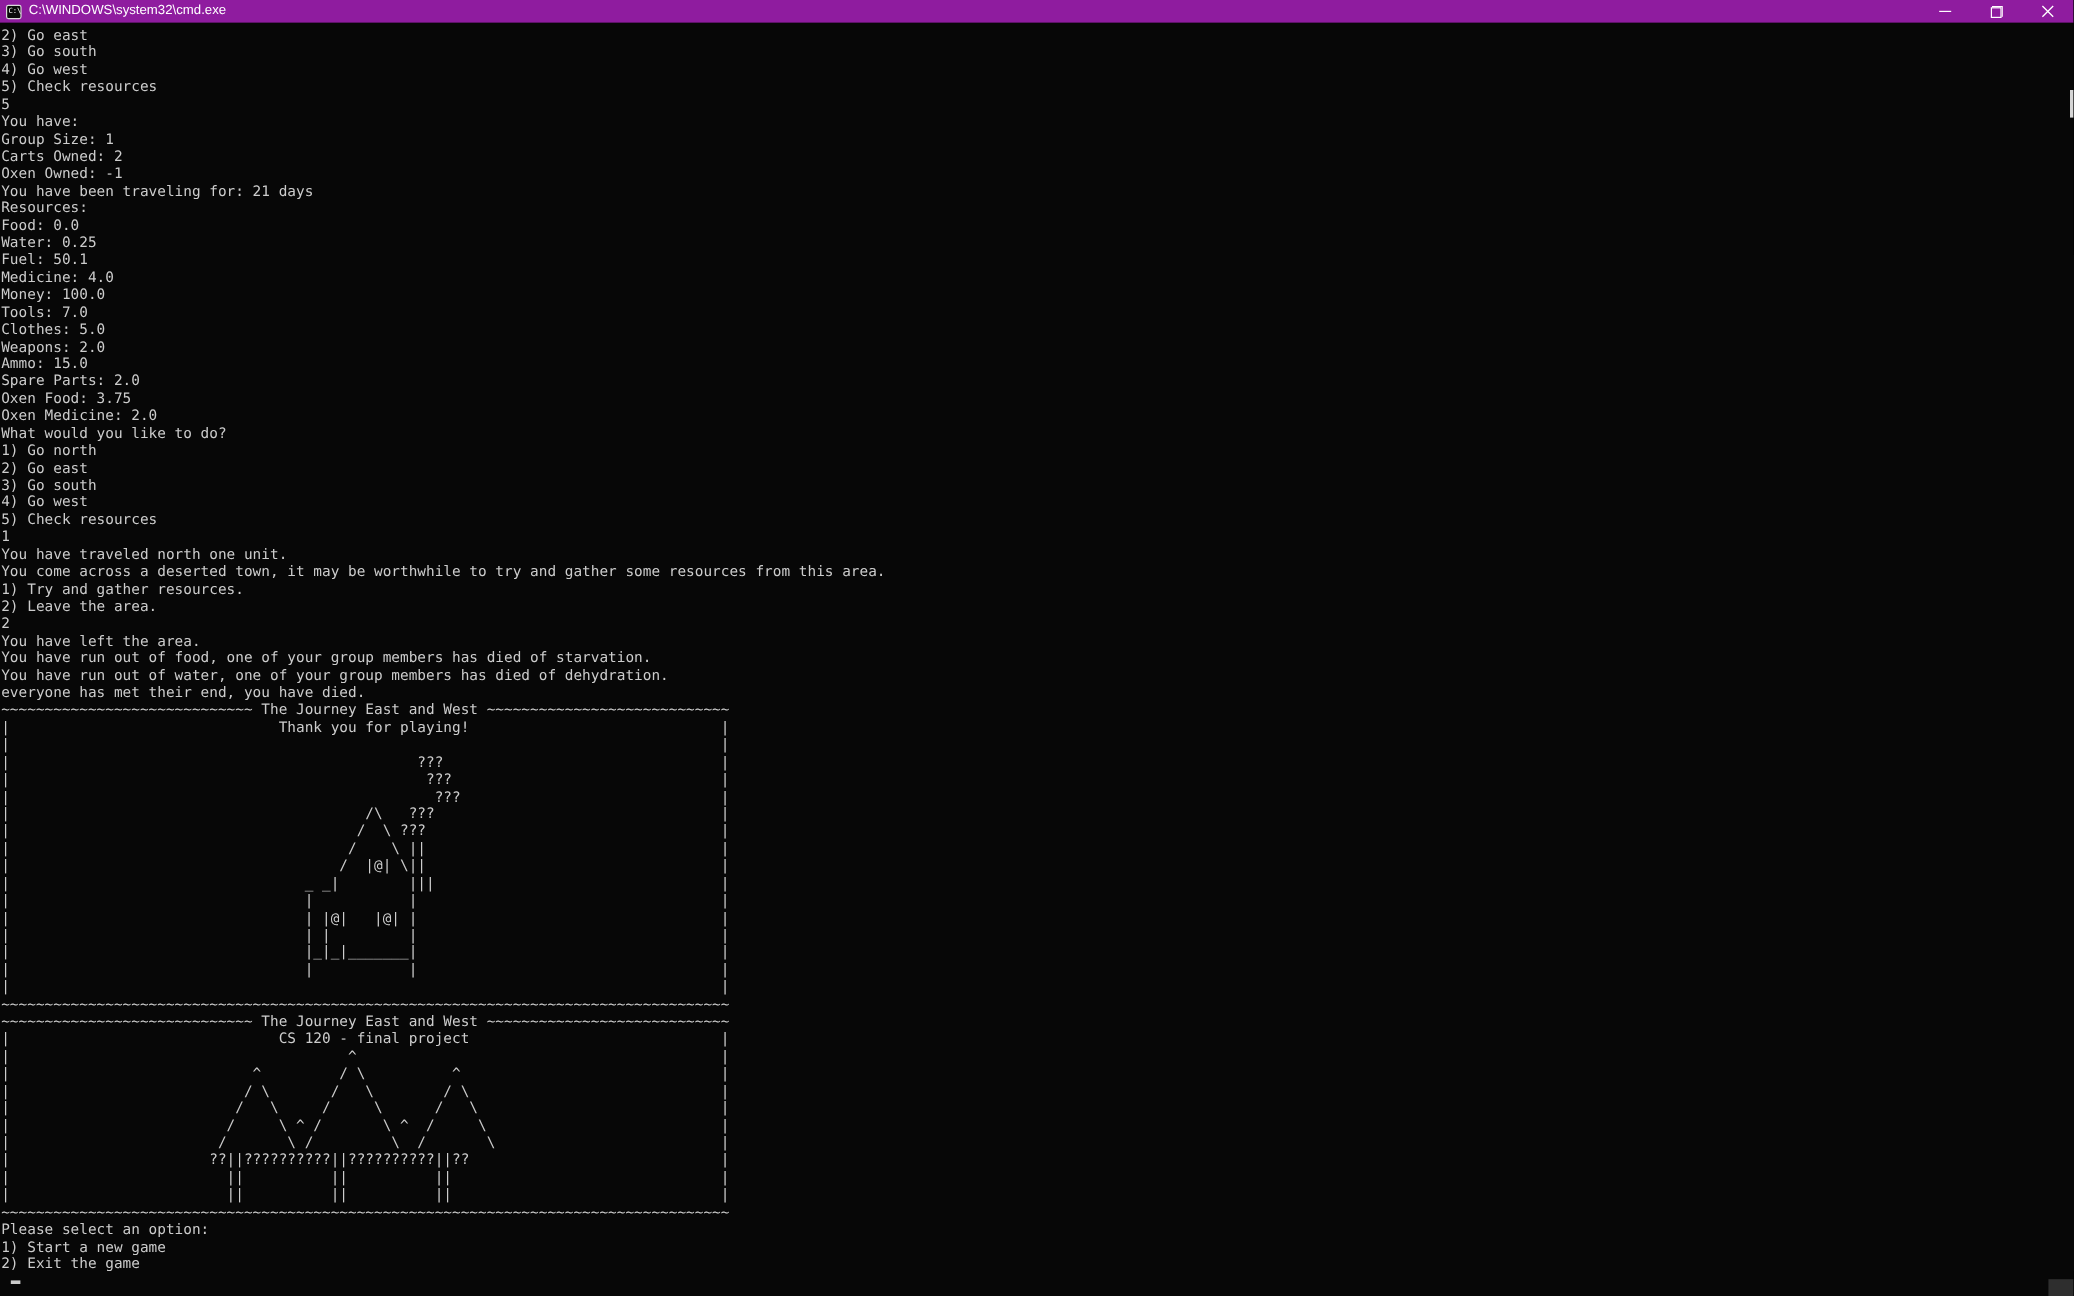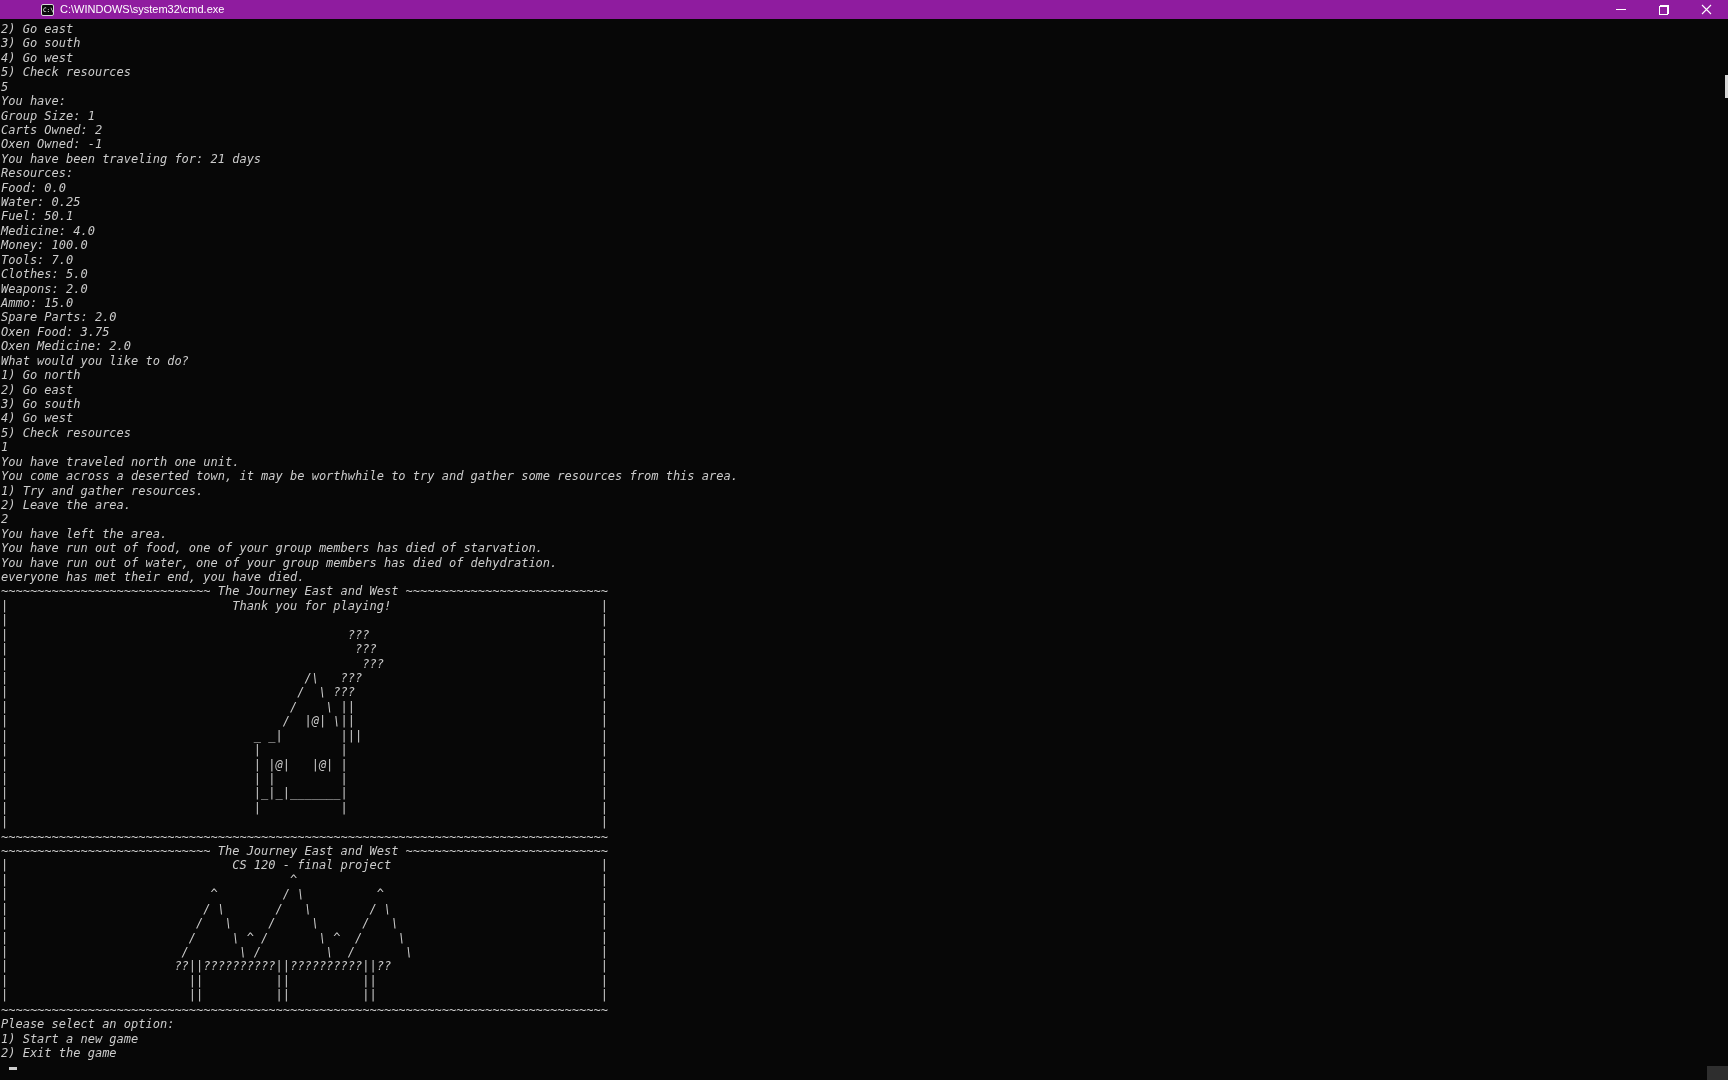--- a/index.html
+++ b/index.html
@@ -2,36 +2,36 @@
 <html><head>
 <meta charset="utf-8">
 <style>
   * { margin:0; padding:0; box-sizing:border-box; }
   html,body { width:1728px; height:1080px; overflow:hidden; background:#000; }
   .window { position:relative; width:1728px; height:1080px; background:#070707; }
 
   .titlebar { position:absolute; top:0; left:0; width:100%; height:19px;
               background:#8F1C9F; display:flex; align-items:center; }
   .titlebar-left { display:flex; align-items:center; gap:6px; padding-left:5px;
-                   flex:1; height:100%; overflow:hidden;margin-left:36px; }
+                   flex:1; height:100%; overflow:hidden; }
   .app-icon { width:13px; height:12px; border:1px solid #d9d9d9; border-radius:2px;
               background:#0a0a0a; color:#fff; font-size:6px; line-height:9px;
               font-family:"DejaVu Sans Mono",monospace; padding-left:1px; flex:0 0 auto; }
   .title-text { color:#ffffff; font-size:11px; line-height:19px;
                 font-family:"Liberation Sans",sans-serif; white-space:nowrap; }
   .titlebar-controls { display:flex; height:100%; flex:0 0 auto; }
   .tb-btn { width:43px; height:19px; display:flex; align-items:center; justify-content:center; }
   .glyph-min { width:10px; height:1px; background:#fff; }
   .glyph-restore { position:relative; width:10px; height:10px; }
   .glyph-restore::before { content:""; position:absolute; top:0; right:0; width:7px; height:7px;
                            border:1px solid #fff; }
   .glyph-restore::after  { content:""; position:absolute; bottom:0; left:0; width:7px; height:7px;
                            border:1px solid #fff; background:#8F1C9F; }
 
-  .console { position:absolute; top:19px; left:0; width:1728px; height:1061px; background:#070707;font-style:italic; }
+  .console { position:absolute; top:19px; left:0; width:1728px; height:1061px; background:#070707; }
   pre.screen { font-family:"DejaVu Sans Mono",monospace; font-size:12px; line-height:14.42px;
                color:#cccccc; white-space:pre; padding:3px 0 0 1px;
                font-variant-ligatures:none; }
   .cursor { position:absolute; left:9px; top:1048px; width:8px; height:3px; background:#cccccc; }
   .scroll-thumb { position:absolute; right:0; top:56px; width:3px; height:23px; background:#d6d6d6; }
   .scroll-corner { position:absolute; right:0; bottom:0; width:21px; height:14px; background:#2e2e2e; }
 </style>
 </head>
 <body>
 

